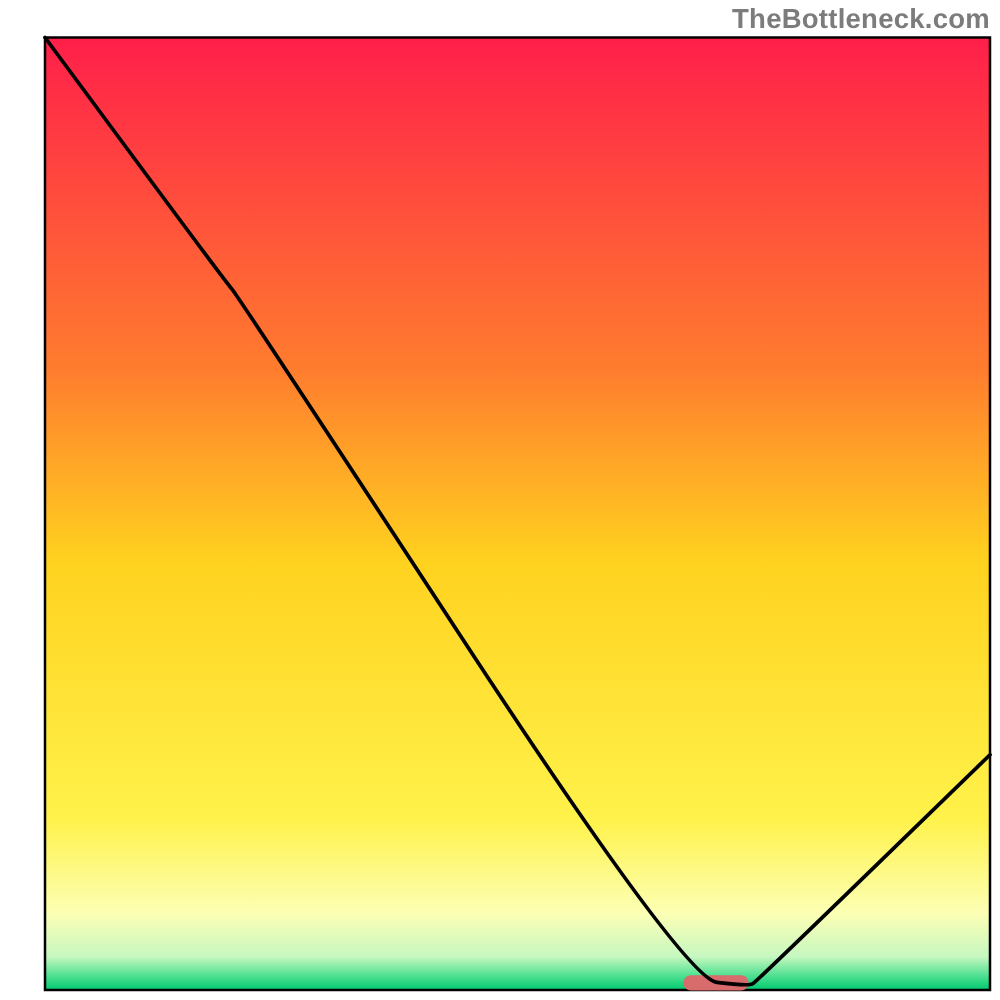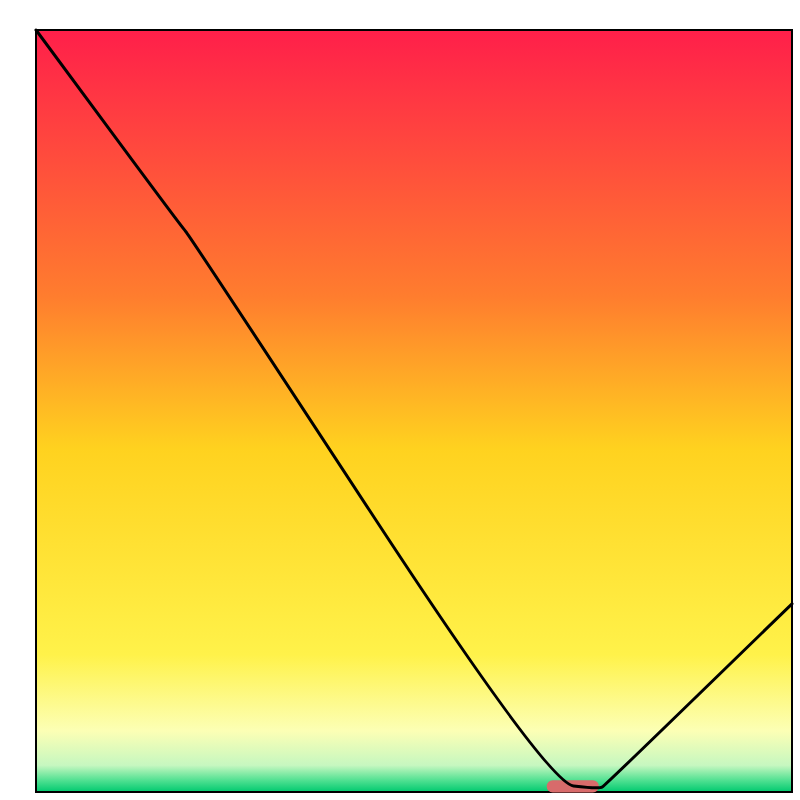--- a/index.html
+++ b/index.html
@@ -30,20 +30,21 @@
     inset: 0;
     width: 800px;
     height: 800px;
     display: block;
   }
 </style>
 </head>
 <body>
 
 <div class="stage">
+  <div class="watermark">TheBottleneck.com</div>
   <svg class="chart" viewBox="0 0 800 800" preserveAspectRatio="none">
     <defs>
       <linearGradient id="bg-grad" x1="0" y1="0" x2="0" y2="1">
           <stop offset="0.00%" stop-color="#ff1f4a"></stop>
           <stop offset="35.00%" stop-color="#ff7d2e"></stop>
           <stop offset="55.00%" stop-color="#ffd21f"></stop>
           <stop offset="82.00%" stop-color="#fff24a"></stop>
           <stop offset="92.00%" stop-color="#fcffb5"></stop>
           <stop offset="96.50%" stop-color="#c6f7c0"></stop>
           <stop offset="98.50%" stop-color="#4fe091"></stop>

